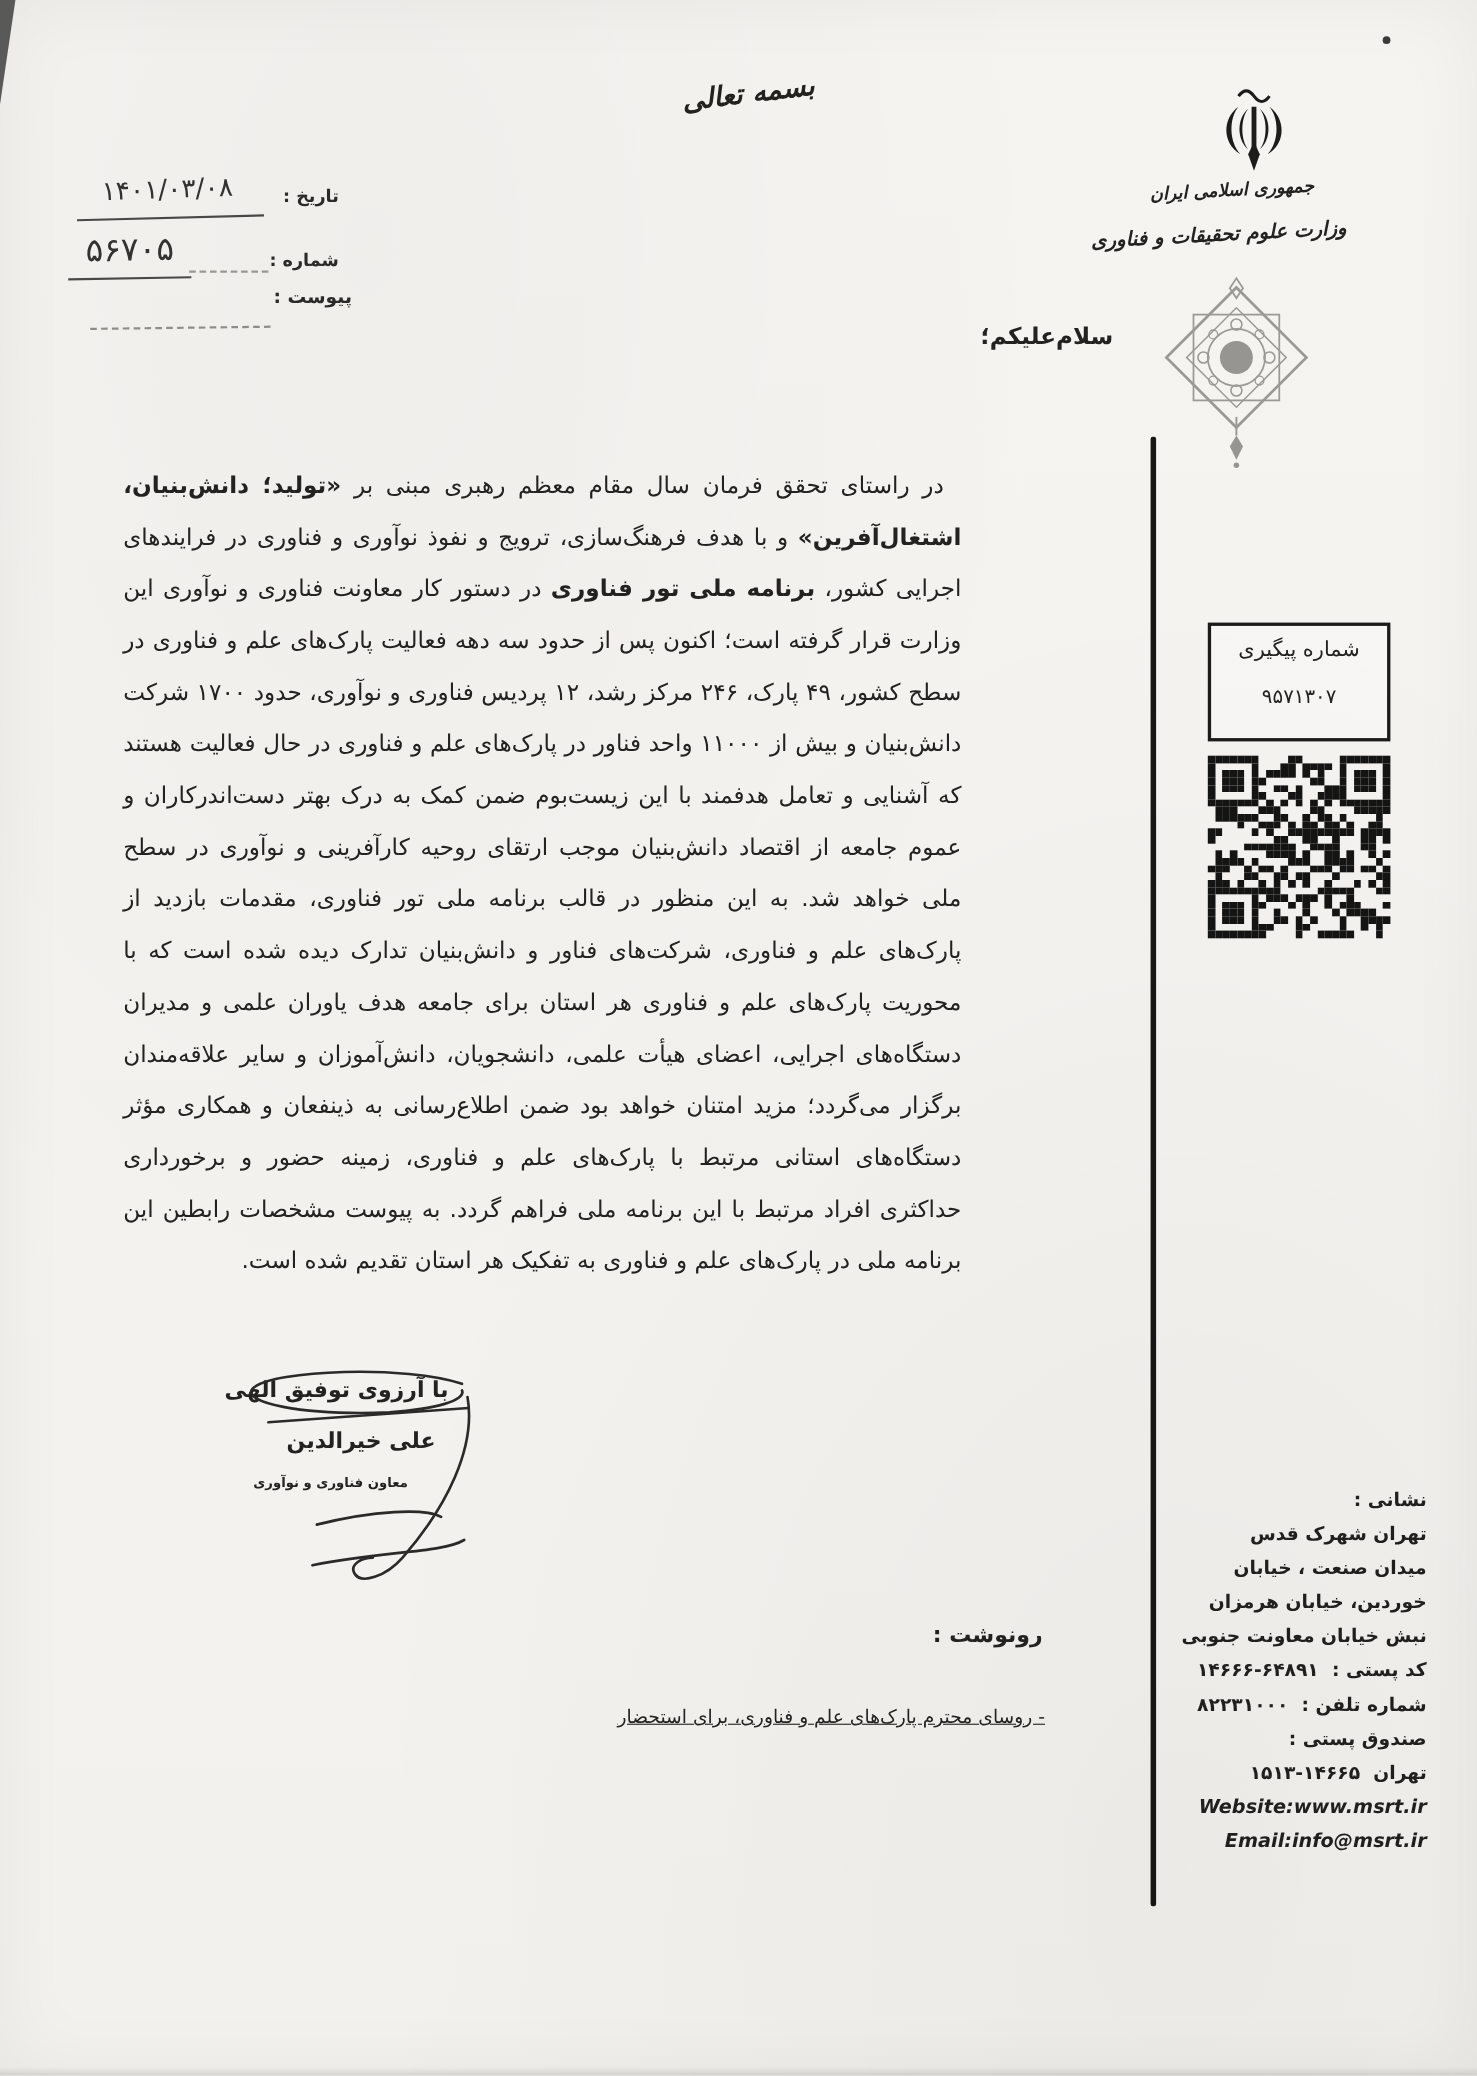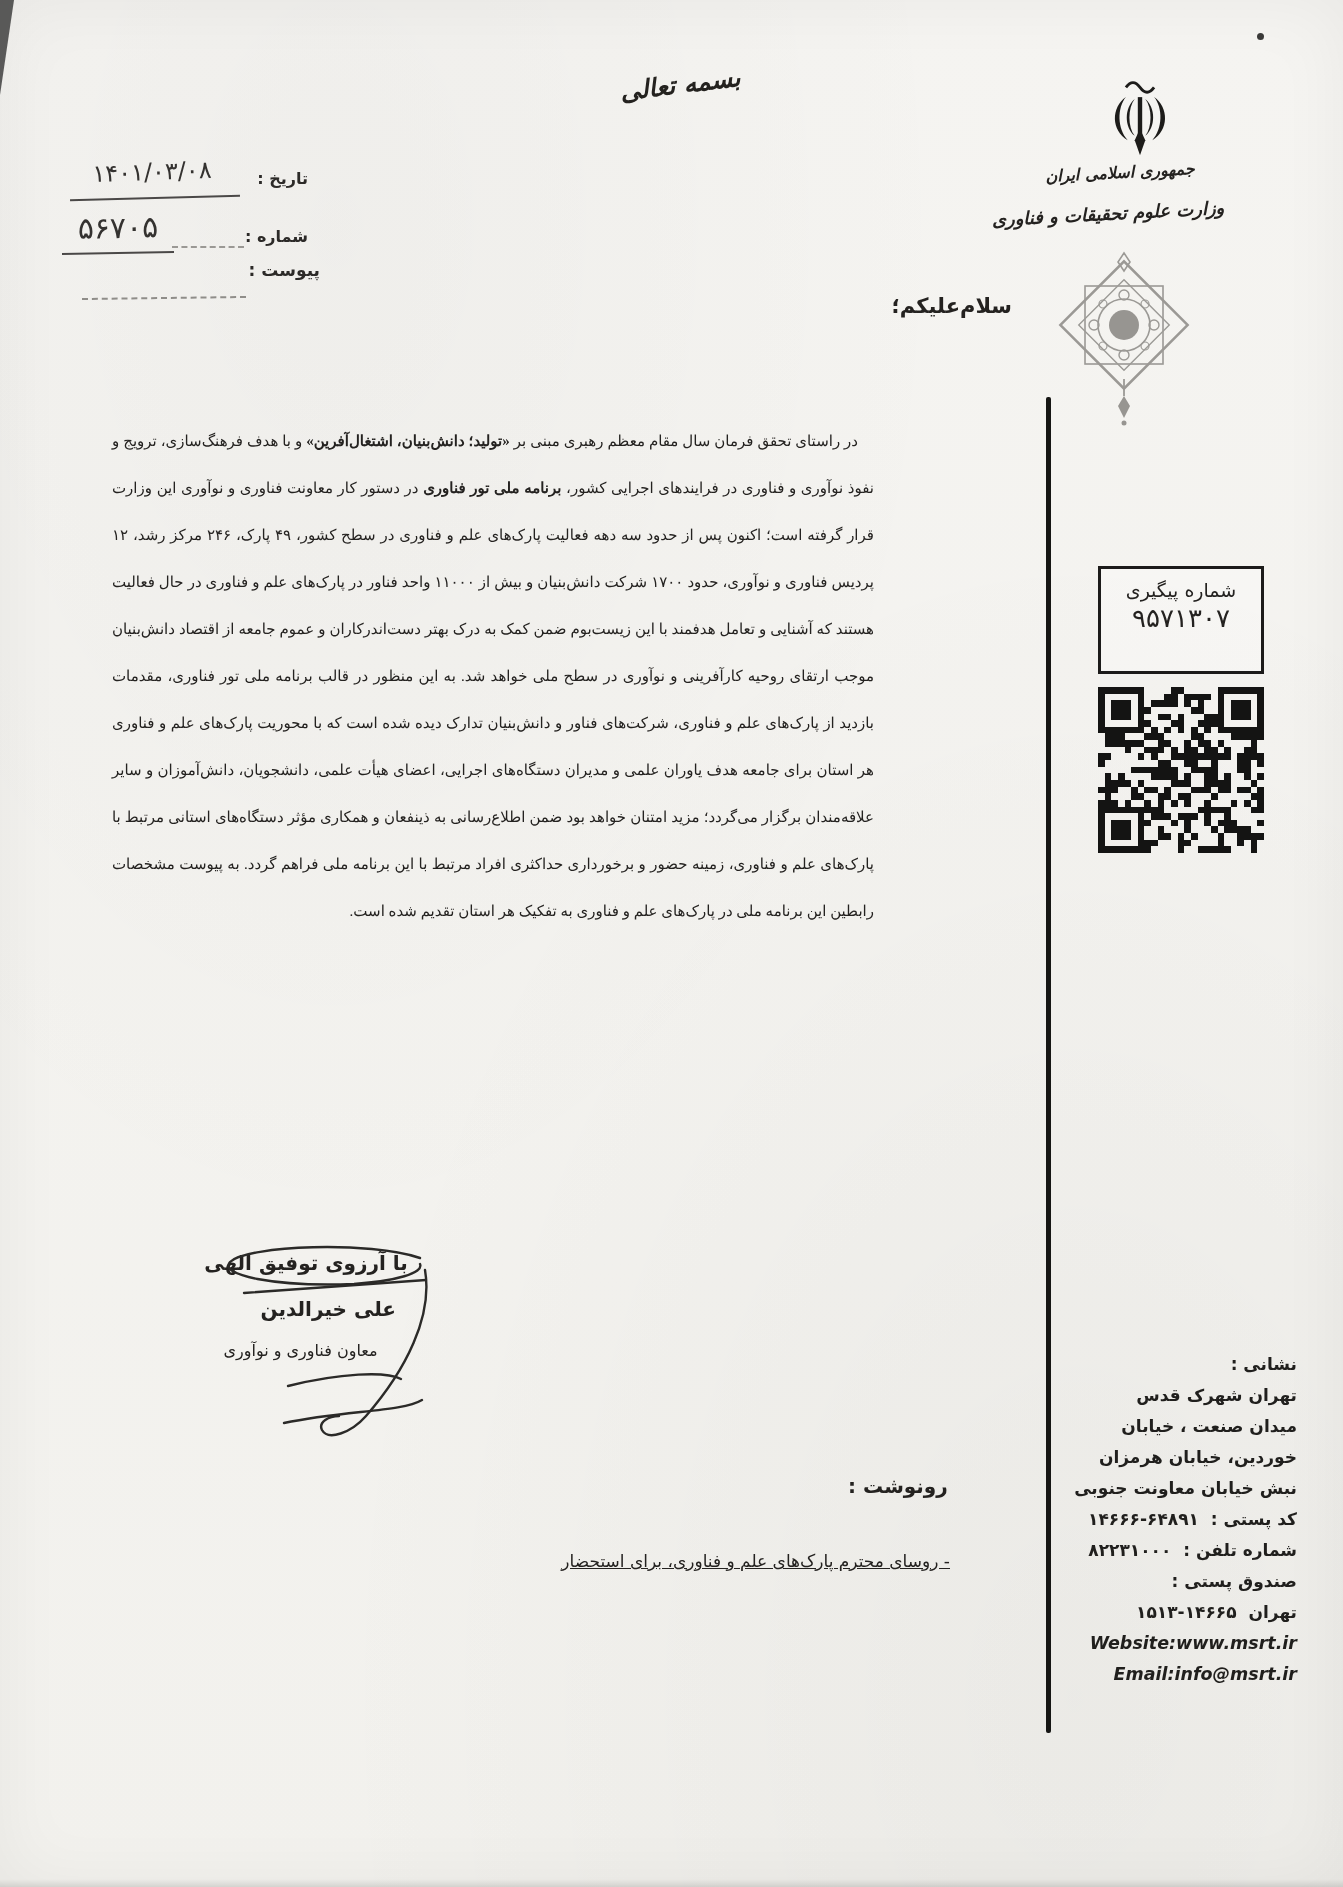--- a/index.html
+++ b/index.html
@@ -57,34 +57,34 @@
   .ornament{left:1052px;top:248px;width:145px;height:180px;opacity:.8;}
 
   
   .greeting{left:852px;top:294px;width:160px;font-size:21px;font-weight:bold;}
 
   
   .vrule{left:1046px;top:397px;width:5px;height:1336px;background:#161614;border-radius:2px;}
 
   
   .body-par{left:112px;top:418px;width:762px;
-    font-size:15px;line-height:47px;text-align:justify;text-justify:inter-word;
-    direction:rtl;color:#242220;text-indent:16px;font-family:Liberation Serif, serif;}
+    font-size:21px;line-height:47px;text-align:justify;text-justify:inter-word;
+    direction:rtl;color:#242220;text-indent:16px;}
 
   
   .sig-salutation{left:186px;top:1251px;width:240px;font-size:20px;font-weight:bold;text-align:center;}
   .sig-name{left:206px;top:1297px;width:190px;font-size:20px;font-weight:bold;text-align:right;}
-  .sig-title{left:178px;top:1341px;width:245px;font-size:16px;font-weight:normal;text-align:center;}
+  .sig-title{left:178px;top:1341px;width:245px;font-size:12px;font-weight:bold;text-align:center;}
   .sig-scrawl{left:170px;top:1240px;width:320px;height:215px;}
 
   
   .track-box{left:1098px;top:566px;width:160px;height:102px;border:3px solid #1c1b1a;
     text-align:center;background:rgba(255,255,255,0.25);}
   .track-label{margin-top:10px;font-size:19px;}
-  .track-number{margin-top:2px;font-size:26px;letter-spacing:3px;direction:ltr;}
+  .track-number{margin-top:22px;font-size:18px;letter-spacing:3px;direction:ltr;}
 
   
   .qr{left:1098px;top:687px;width:166px;height:166px;display:grid;
     grid-template-columns:repeat(25,1fr);grid-template-rows:repeat(25,1fr);}
   .qr .m{background:transparent;}
   .qr .d{background:#141413;}
 
   
   .addr{left:1012px;top:1349px;width:285px;text-align:right;direction:rtl;
     font-size:17px;font-weight:bold;line-height:31px;color:#201f1d;}

